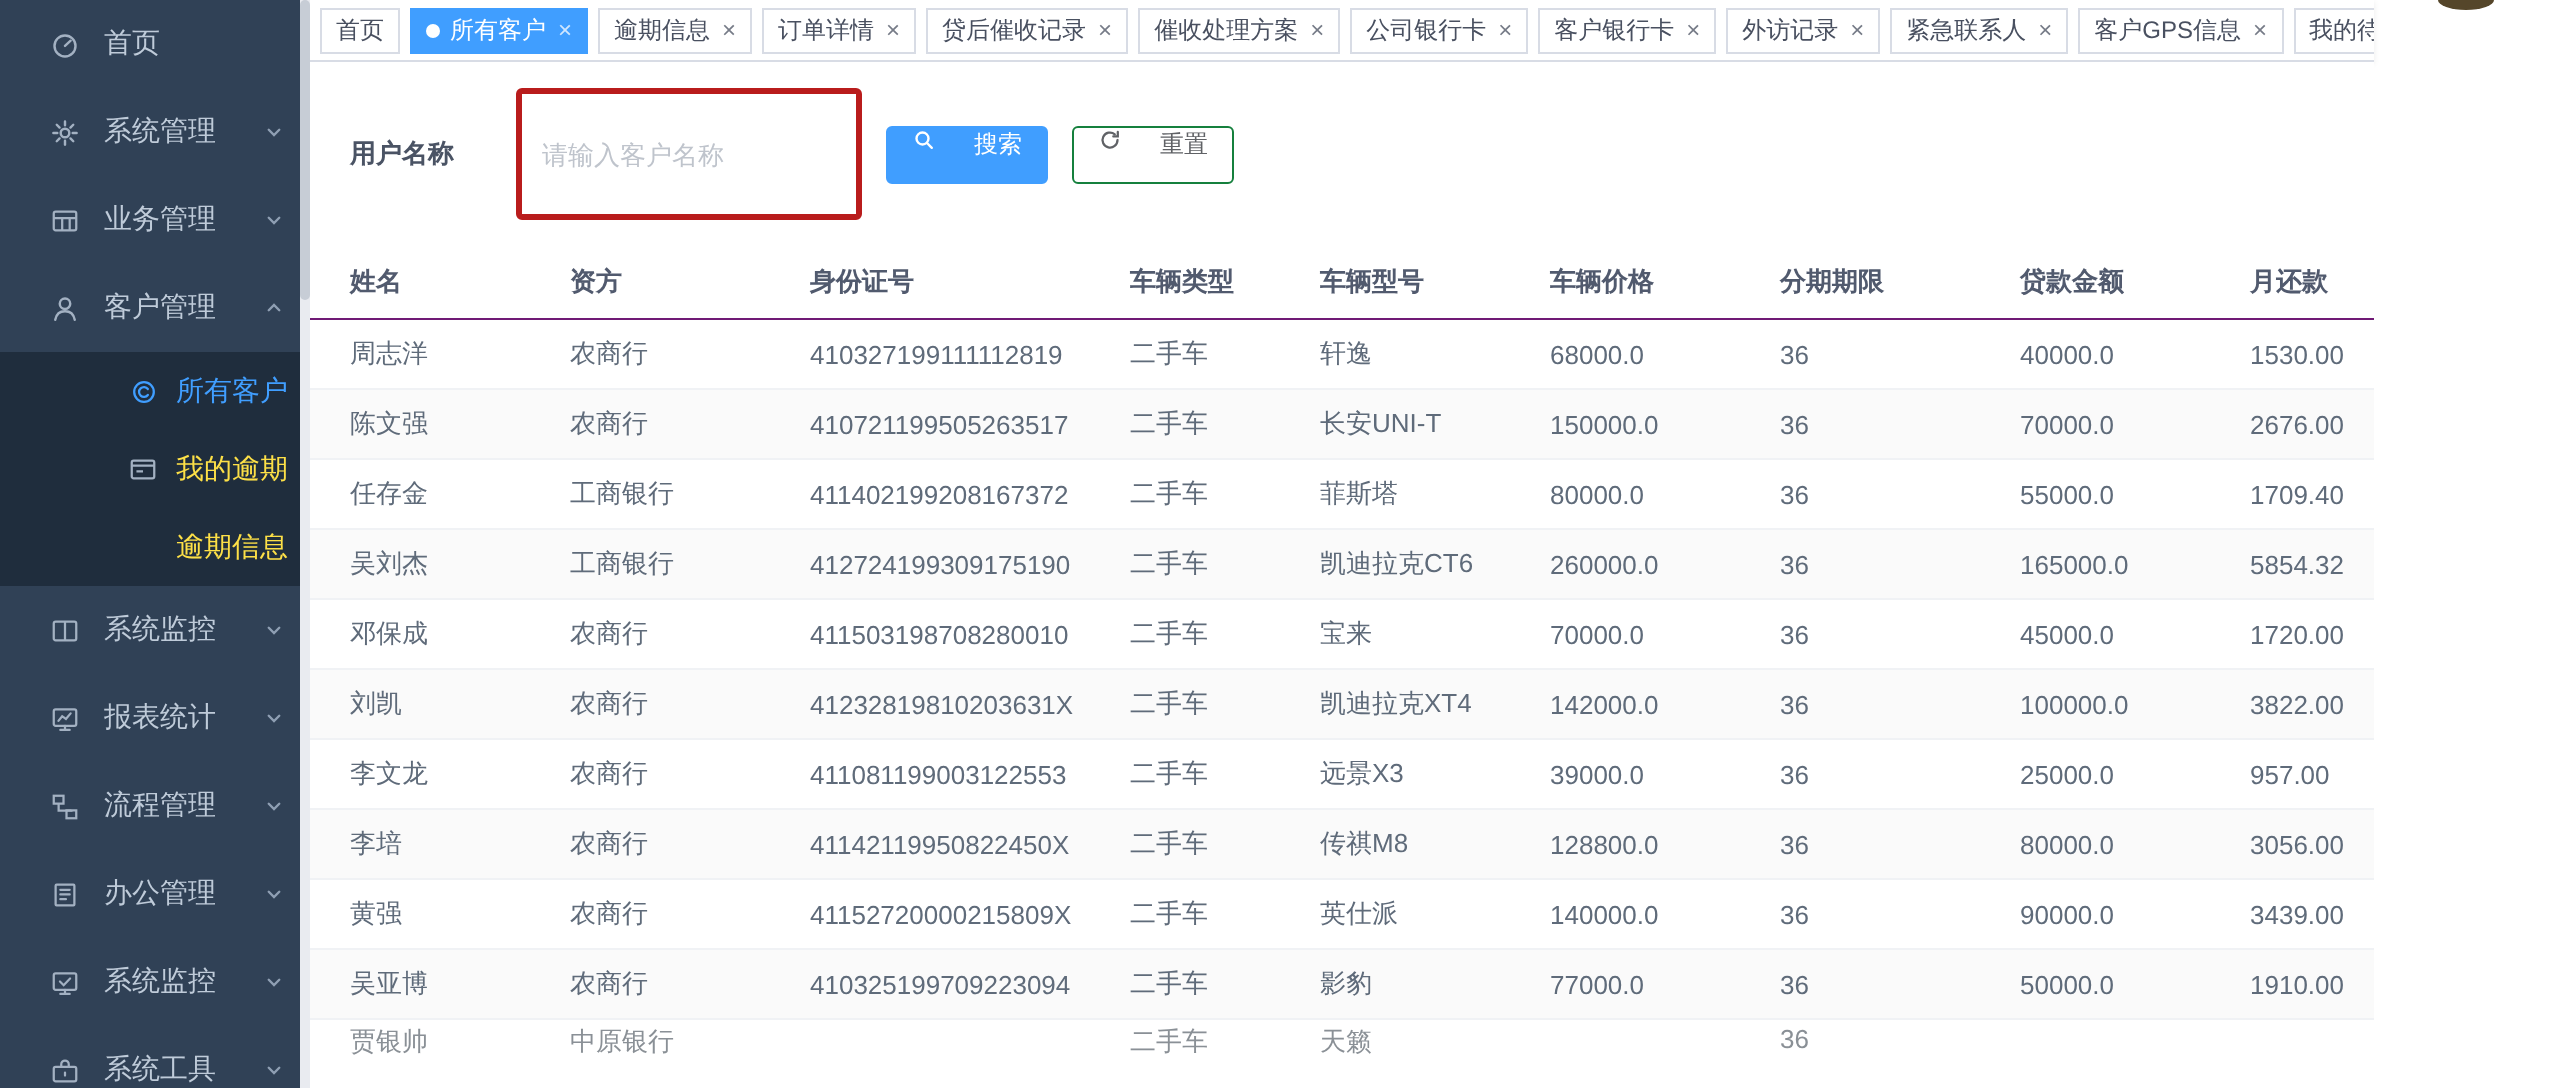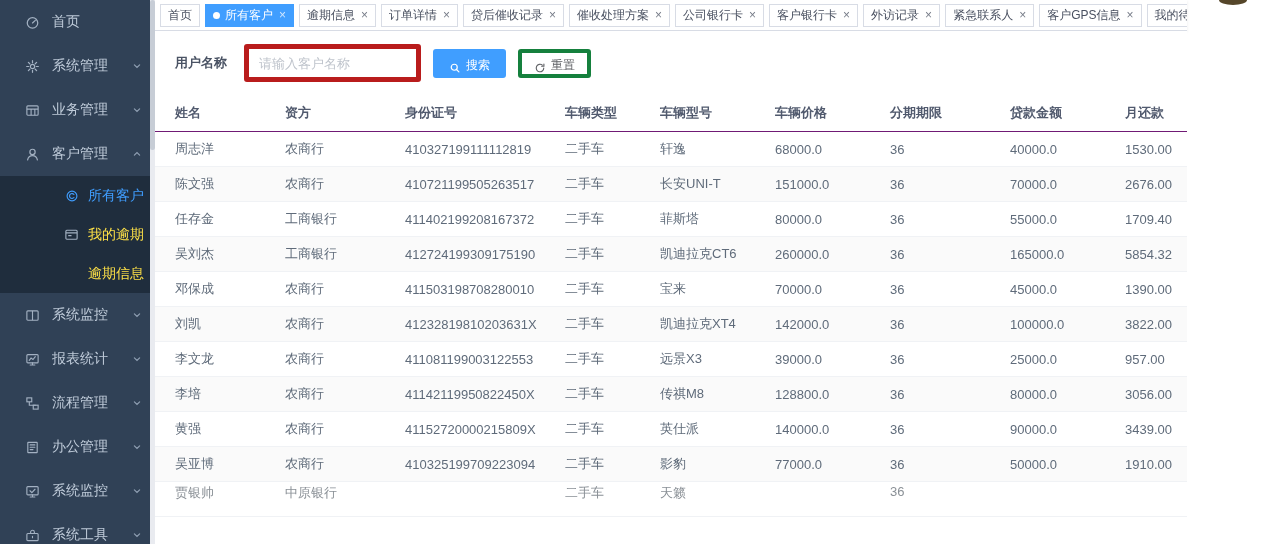--- a/index.html
+++ b/index.html
@@ -36,26 +36,26 @@
   .tab-dot{width:7px;height:7px;border-radius:50%;background:#fff;flex-shrink:0;}
   .tab-x{font-size:12px;line-height:1;opacity:.75;margin-left:1px;cursor:pointer;}
 
   .header-fragment{position:absolute;left:1219px;top:0;width:28px;height:5px;
     background:#55462a;border-radius:0 0 50% 50% / 0 0 100% 100%;}
 
   .content{flex:1;background:#fff;overflow:hidden;}
 
   
   .search-bar{display:flex;align-items:center;padding:13px 20px;gap:12px;}
-  .search-label{font-size:13px;font-weight:700;color:#4a5364;margin-right:5px;}
-  .search-input{width:147px;height:28px;border:5px solid #b91c1c;border-radius:3px;
-    padding:0 10px;font-size:13px;color:#606266;outline:none;}
+  .search-label{font-size:13px;font-weight:700;color:#4a5364;margin-right:19px;}
+  .search-input{width:147px;height:28px;border:3px solid #b91c1c;border-radius:3px;
+    padding:16px 10px;font-size:13px;color:#606266;outline:none;}
   .search-input::placeholder{color:#bfc4cc;}
-  .btn{height:29px;box-sizing:border-box;padding:0 12px;border-radius:3px;border:4px solid #15803d;
-    background:#fff;color:#606266;font-size:12px;display:inline-flex;align-items:flex-end;gap:5px;cursor:pointer;}
+  .btn{height:29px;box-sizing:border-box;padding:0 12px;border-radius:3px;border:1px solid #15803d;
+    background:#fff;color:#606266;font-size:12px;display:inline-flex;align-items:flex-start;gap:19px;cursor:pointer;}
   .btn.primary{background:#409eff;border-color:#409eff;color:#fff;}
   .btn svg{display:block;}
 
   
   table{width:1125px;border-collapse:collapse;table-layout:fixed;font-size:13px;}
   th{height:31px;box-sizing:border-box;text-align:left;font-weight:700;color:#515a6e;
     border-bottom:1px solid #701a75;padding:0;}
   td{height:35px;box-sizing:border-box;padding:0;color:#5f6b7a;border-bottom:1px solid #f0f2f5;
     white-space:nowrap;overflow:hidden;}
   th:first-child,td:first-child{padding-left:20px;}
@@ -337,21 +337,21 @@
               <td>40000.0</td>
               <td>1530.00</td>
               <td><a class="link">详情</a></td>
             </tr>
             <tr>
               <td>陈文强</td>
               <td>农商行</td>
               <td>410721199505263517</td>
               <td>二手车</td>
               <td>长安UNI-T</td>
-              <td>151000.0</td>
+              <td>150000.0</td>
               <td>36</td>
               <td>70000.0</td>
               <td>2676.00</td>
               <td><a class="link">详情</a></td>
             </tr>
             <tr>
               <td>任存金</td>
               <td>工商银行</td>
               <td>411402199208167372</td>
               <td>二手车</td>
@@ -376,21 +376,21 @@
             </tr>
             <tr>
               <td>邓保成</td>
               <td>农商行</td>
               <td>411503198708280010</td>
               <td>二手车</td>
               <td>宝来</td>
               <td>70000.0</td>
               <td>36</td>
               <td>45000.0</td>
-              <td>1390.00</td>
+              <td>1720.00</td>
               <td><a class="link">详情</a></td>
             </tr>
             <tr>
               <td>刘凯</td>
               <td>农商行</td>
               <td>41232819810203631X</td>
               <td>二手车</td>
               <td>凯迪拉克XT4</td>
               <td>142000.0</td>
               <td>36</td>

